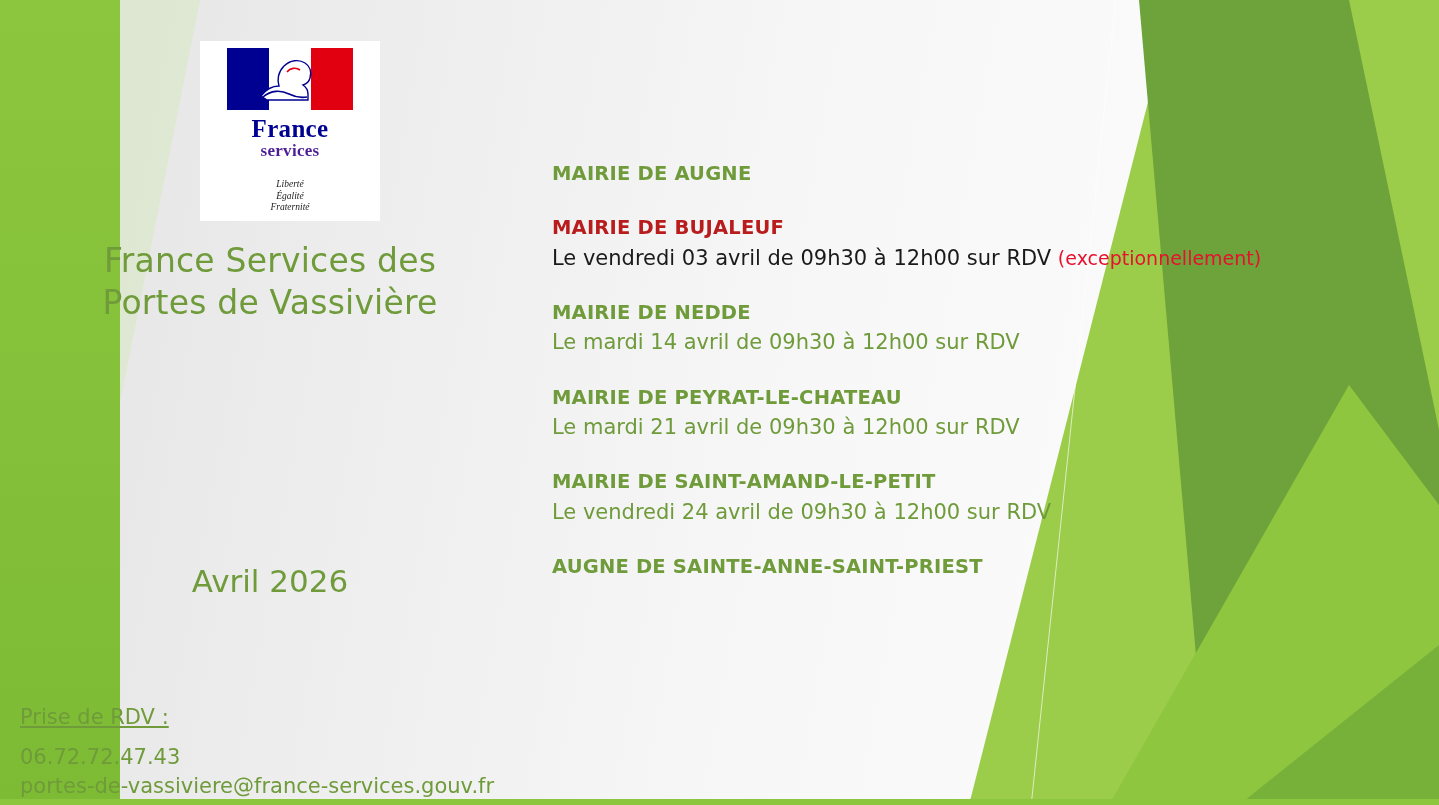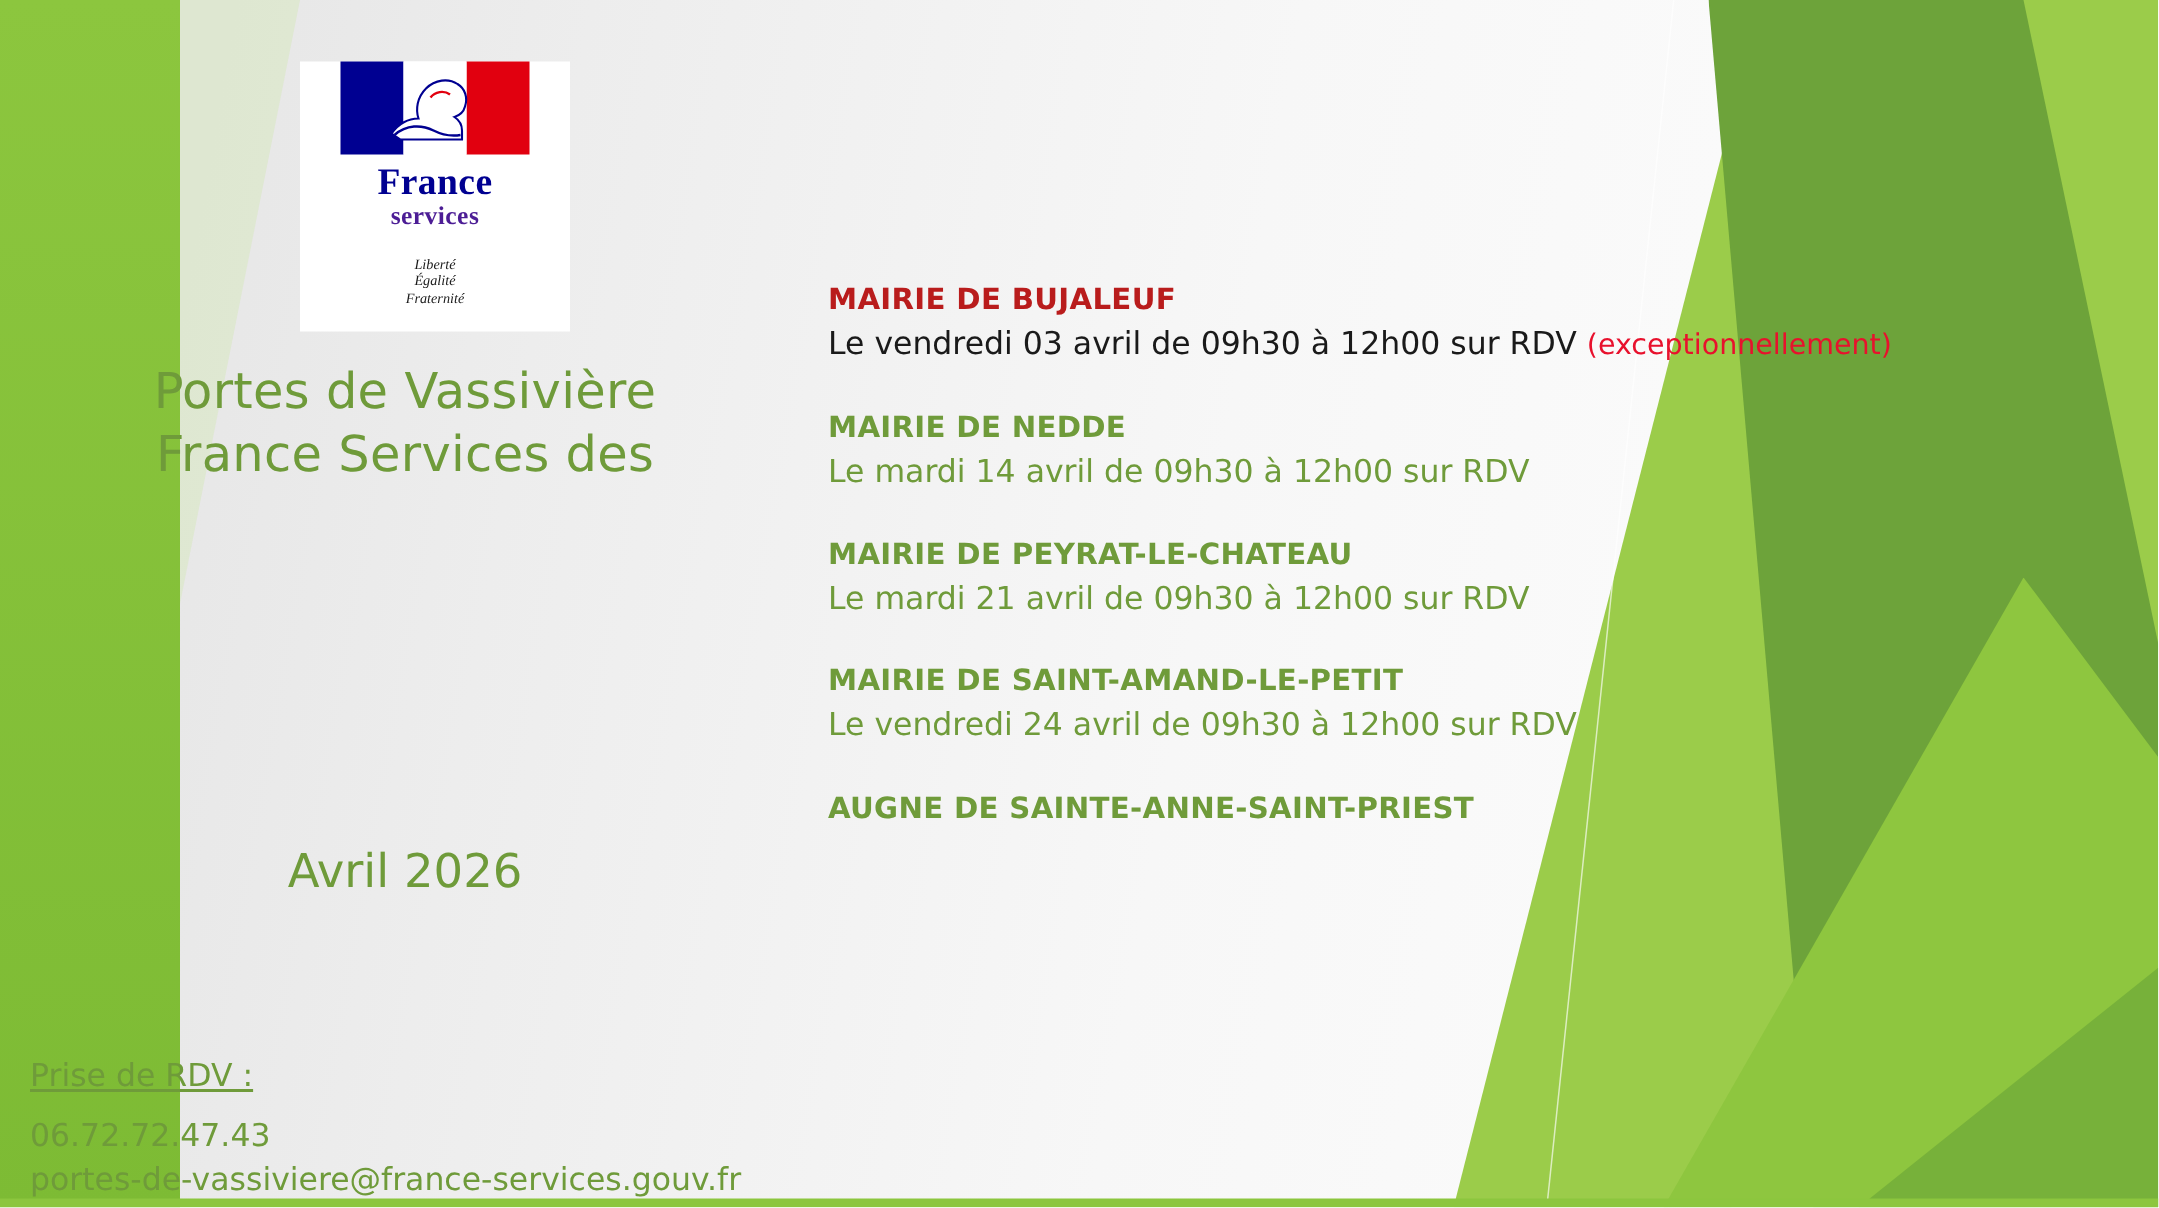--- a/index.html
+++ b/index.html
@@ -101,20 +101,21 @@
     position: absolute;
     left: 0; top: 0;
     width: 520px; height: 805px;
   }
   .logo-box {
     position: absolute;
     left: 200px; top: 41px;
     width: 180px; height: 180px;
     background: #ffffff;
     display: flex;
+    align-items: center;
     justify-content: center;
   }
   .logo-inner {
     width: 150px;
     text-align: center;
   }
   .logo-flag {
     width: 126px;
     height: 62px;
     margin: 0 auto 6px auto;
@@ -258,37 +259,38 @@
         </div>
         <div class="logo-france">France</div>
         <div class="logo-services">services</div>
         <div class="logo-devise">Liberté</div>
         <div class="logo-devise">Égalité</div>
         <div class="logo-devise">Fraternité</div>
       </div>
     </div>
 
     <div class="title-block">
+      <div>France Services des</div>
       <div>Portes de Vassivière</div>
-      <div>France Services des</div>
     </div>
 
 
     <div class="month-block">Avril 2026</div>
 
     <div class="contact-block">
       <span class="contact-title">Prise de RDV :</span>
       <span class="contact-line">06.72.72.47.43</span>
       <span class="contact-line">portes-de-vassiviere@france-services.gouv.fr</span>
     </div>
   </div>
 
   <div class="listing">
 
     <div class="entry">
+      <div class="entry-name">MAIRIE DE AUGNE</div>
     </div>
 
     <div class="entry highlight">
       <div class="entry-name">MAIRIE DE BUJALEUF</div>
       <div class="entry-detail">
         <span>Le vendredi 03 avril de 09h30 à 12h00 sur RDV</span>
         <span class="note">(exceptionnellement)</span>
       </div>
     </div>
 

